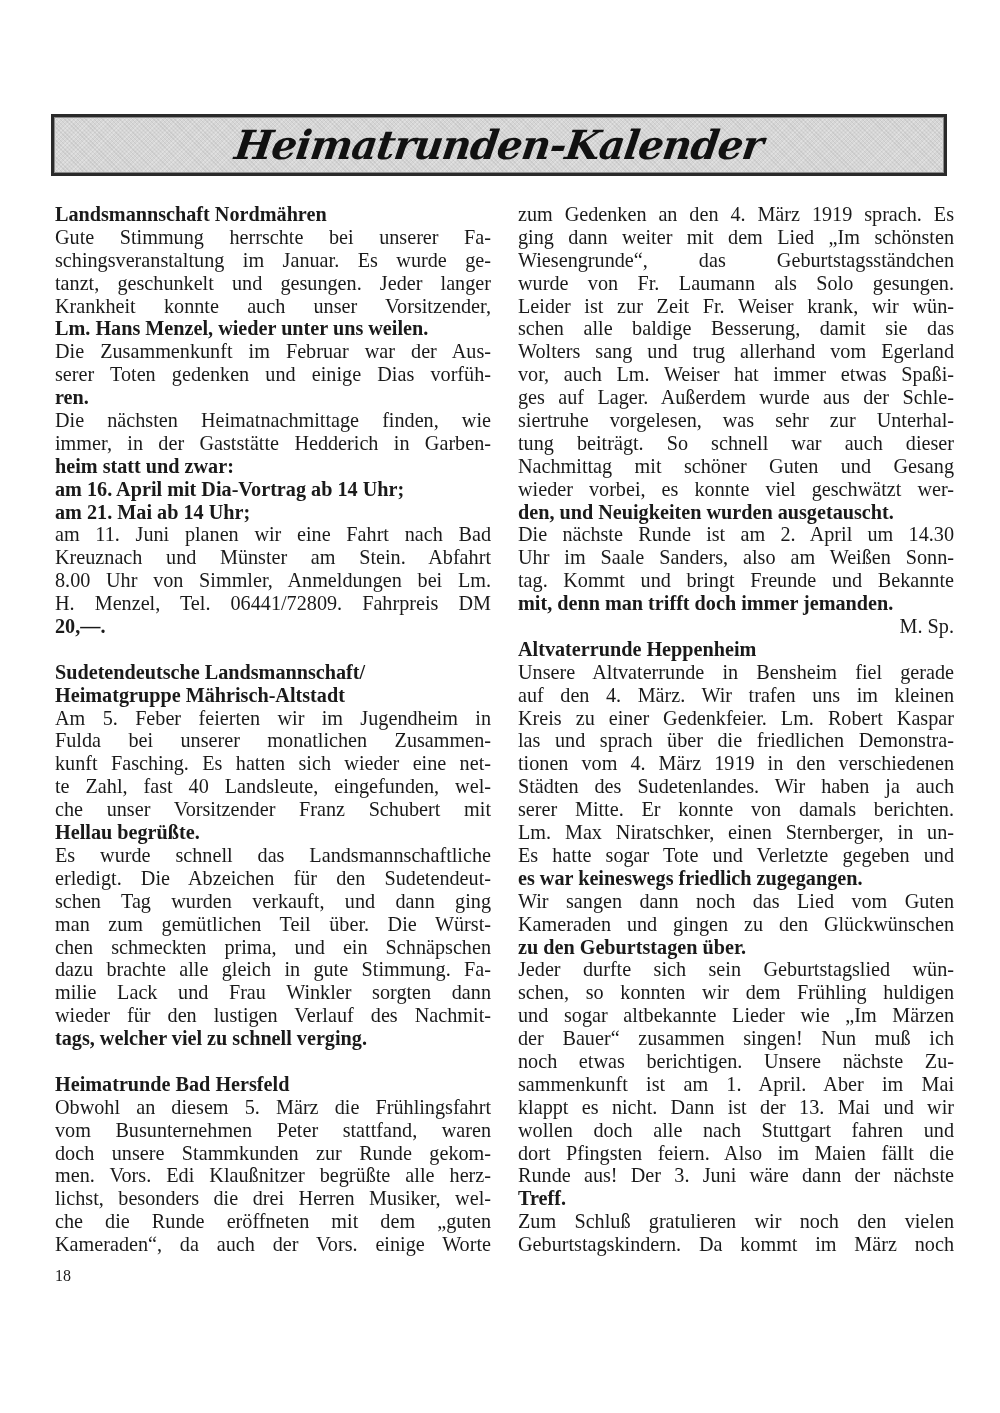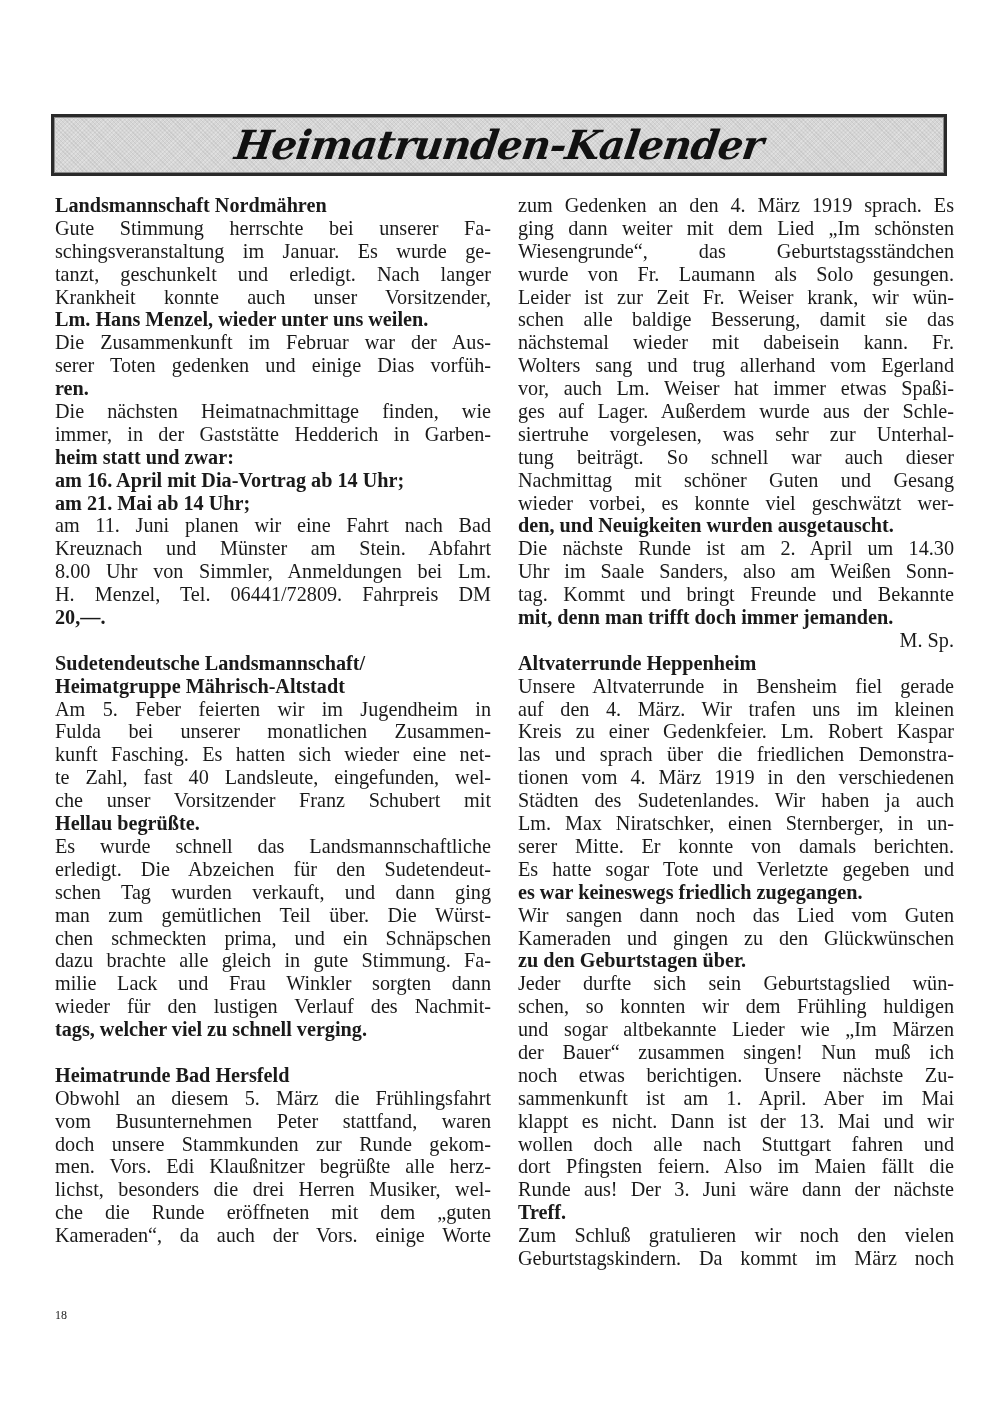--- a/index.html
+++ b/index.html
@@ -8,43 +8,43 @@
   .banner { position:absolute; left:51px; top:114px; width:896px; height:62px;
             border:3px solid #2a2a2a; box-sizing:border-box;
             background-color:#d6d6d6;
             background-image:
               repeating-linear-gradient(45deg, rgba(0,0,0,0.06) 0 1px, transparent 1px 3px),
               repeating-linear-gradient(-45deg, rgba(255,255,255,0.25) 0 1px, transparent 1px 3px);
             box-shadow: inset 0 0 0 1px #8a8a8a; }
   .banner-title { position:absolute; left:0; right:0; top:4px; text-align:center;
             font-family:"DejaVu Serif", "Liberation Serif", serif; font-style:italic; font-weight:bold;
             font-size:40px; letter-spacing:-1px; color:#111; transform:skewX(-8deg); }
-  .col { position:absolute; top:194px; width:436px; }
+  .col { position:absolute; top:203px; width:436px; }
   .col.left { left:55px; }
   .col.right { left:518px; }
   .line { height:22.9px; line-height:22.9px; font-size:20.2px; white-space:nowrap;
           text-align:justify; text-align-last:justify; overflow:visible; }
   .line.last { text-align-last:left;font-weight:bold; }
   .line.rightalign { text-align:right; text-align-last:right; }
   .line.head { font-weight:bold; text-align-last:left; }
   .gap { height:22.9px; }
-  .page-number { position:absolute; left:55px; top:1308px; font-size:12px; }
+  .page-number { position:absolute; left:55px; top:1267px; font-size:16px; }
 </style>
 </head>
 <body>
 
 <div class="banner">
   <div class="banner-title">Heimatrunden-Kalender</div>
 </div>
 
 <div class="col left" id="col-left">
     <div class="line head">Landsmannschaft Nordmähren</div>
     <div class="line">Gute Stimmung herrschte bei unserer Fa-</div>
     <div class="line">schingsveranstaltung im Januar. Es wurde ge-</div>
-    <div class="line">tanzt, geschunkelt und erledigt. Nach langer</div>
+    <div class="line">tanzt, geschunkelt und gesungen. Jeder langer</div>
     <div class="line">Krankheit konnte auch unser Vorsitzender,</div>
     <div class="line last">Lm. Hans Menzel, wieder unter uns weilen.</div>
     <div class="line">Die Zusammenkunft im Februar war der Aus-</div>
     <div class="line">serer Toten gedenken und einige Dias vorfüh-</div>
     <div class="line last">ren.</div>
     <div class="line">Die nächsten Heimatnachmittage finden, wie</div>
     <div class="line">immer, in der Gaststätte Hedderich in Garben-</div>
     <div class="line last">heim statt und zwar:</div>
     <div class="line last">am 16. April mit Dia-Vortrag ab 14 Uhr;</div>
     <div class="line last">am 21. Mai ab 14 Uhr;</div>
@@ -81,43 +81,42 @@
     <div class="line">che die Runde eröffneten mit dem „guten</div>
     <div class="line">Kameraden“, da auch der Vors. einige Worte</div>
   </div>
 <div class="col right" id="col-right">
     <div class="line">zum Gedenken an den 4. März 1919 sprach. Es</div>
     <div class="line">ging dann weiter mit dem Lied „Im schönsten</div>
     <div class="line">Wiesengrunde“, das Geburtstagsständchen</div>
     <div class="line">wurde von Fr. Laumann als Solo gesungen.</div>
     <div class="line">Leider ist zur Zeit Fr. Weiser krank, wir wün-</div>
     <div class="line">schen alle baldige Besserung, damit sie das</div>
-    <div class="line">nächstemal wieder mit dabeisein kann. Fr.</div>
     <div class="line">Wolters sang und trug allerhand vom Egerland</div>
     <div class="line">vor, auch Lm. Weiser hat immer etwas Spaßi-</div>
     <div class="line">ges auf Lager. Außerdem wurde aus der Schle-</div>
     <div class="line">siertruhe vorgelesen, was sehr zur Unterhal-</div>
     <div class="line">tung beiträgt. So schnell war auch dieser</div>
     <div class="line">Nachmittag mit schöner Guten und Gesang</div>
     <div class="line">wieder vorbei, es konnte viel geschwätzt wer-</div>
     <div class="line last">den, und Neuigkeiten wurden ausgetauscht.</div>
     <div class="line">Die nächste Runde ist am 2. April um 14.30</div>
     <div class="line">Uhr im Saale Sanders, also am Weißen Sonn-</div>
     <div class="line">tag. Kommt und bringt Freunde und Bekannte</div>
     <div class="line last">mit, denn man trifft doch immer jemanden.</div>
     <div class="line rightalign">M. Sp.</div>
     <div class="line head">Altvaterrunde Heppenheim</div>
     <div class="line">Unsere Altvaterrunde in Bensheim fiel gerade</div>
     <div class="line">auf den 4. März. Wir trafen uns im kleinen</div>
     <div class="line">Kreis zu einer Gedenkfeier. Lm. Robert Kaspar</div>
     <div class="line">las und sprach über die friedlichen Demonstra-</div>
     <div class="line">tionen vom 4. März 1919 in den verschiedenen</div>
     <div class="line">Städten des Sudetenlandes. Wir haben ja auch</div>
+    <div class="line">serer Mitte. Er konnte von damals berichten.</div>
     <div class="line">Lm. Max Niratschker, einen Sternberger, in un-</div>
-    <div class="line">serer Mitte. Er konnte von damals berichten.</div>
     <div class="line">Es hatte sogar Tote und Verletzte gegeben und</div>
     <div class="line last">es war keineswegs friedlich zugegangen.</div>
     <div class="line">Wir sangen dann noch das Lied vom Guten</div>
     <div class="line">Kameraden und gingen zu den Glückwünschen</div>
     <div class="line last">zu den Geburtstagen über.</div>
     <div class="line">Jeder durfte sich sein Geburtstagslied wün-</div>
     <div class="line">schen, so konnten wir dem Frühling huldigen</div>
     <div class="line">und sogar altbekannte Lieder wie „Im Märzen</div>
     <div class="line">der Bauer“ zusammen singen! Nun muß ich</div>
     <div class="line">noch etwas berichtigen. Unsere nächste Zu-</div>

